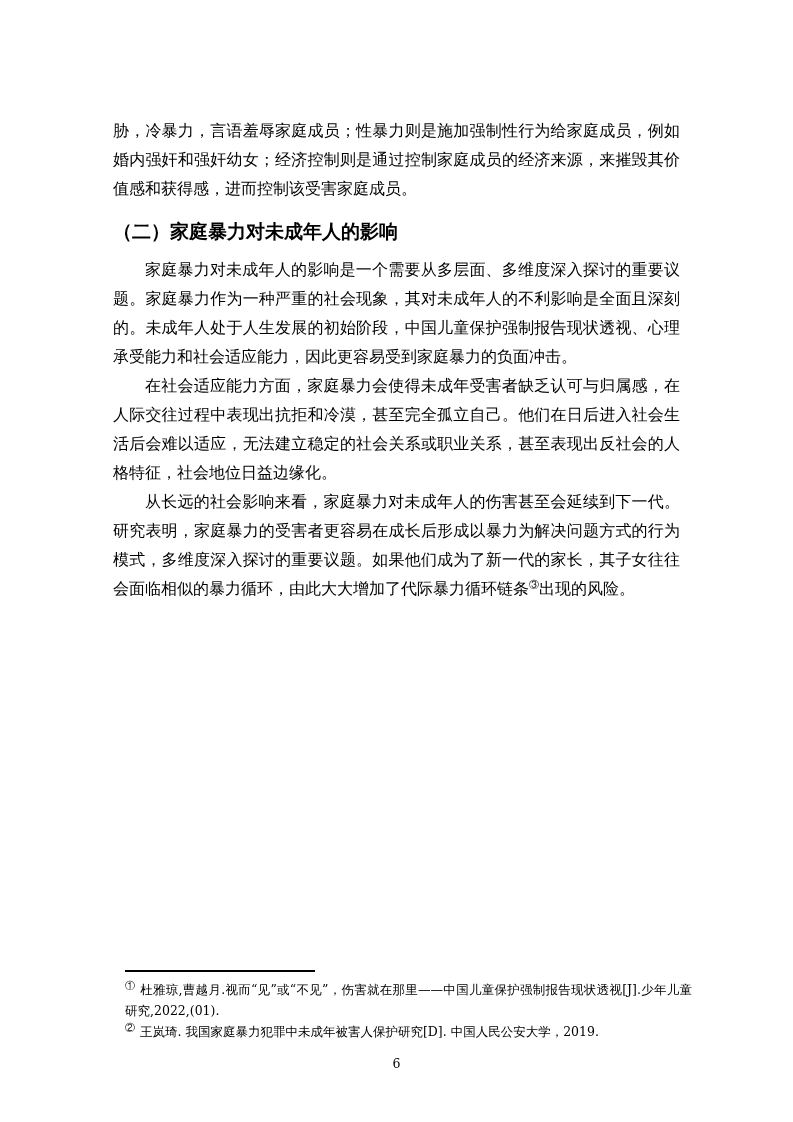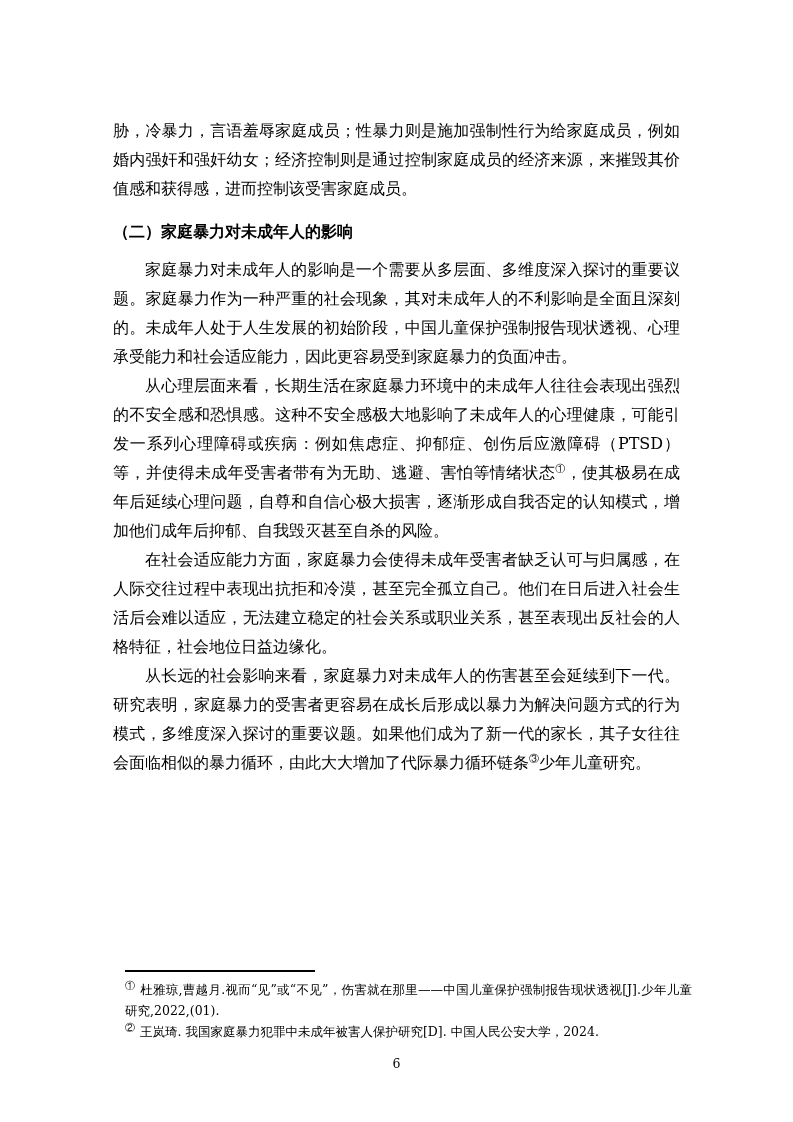--- a/index.html
+++ b/index.html
@@ -29,21 +29,21 @@
     line-height: 29px;
     text-align: justify;
     text-indent: 2em;
     word-break: break-all;
   }
   .body-par.no-indent {
     text-indent: 0;
   }
   .section-heading {
     margin: 14px 0 9px 0;
-    font-size: 16px;
+    font-size: 19px;
     line-height: 29px;
     font-weight: 700;
     font-family: "DejaVu Sans", "Liberation Sans", sans-serif;
     text-indent: 0;
   }
   sup.fn-ref {
     font-size: 10px;
     line-height: 0;
     vertical-align: super;
   }
@@ -87,30 +87,29 @@
 <div class="page">
 
   <div class="content">
 
     <p class="body-par no-indent">胁，冷暴力，言语羞辱家庭成员；性暴力则是施加强制性行为给家庭成员，例如婚内强奸和强奸幼女；经济控制则是通过控制家庭成员的经济来源，来摧毁其价值感和获得感，进而控制该受害家庭成员。</p>
 
     <h2 class="section-heading">（二）家庭暴力对未成年人的影响</h2>
 
     <div>
         <p class="body-par"><span>家庭暴力对未成年人的影响是一个需要从多层面、多维度深入探讨的重要议题。家庭暴力作为一种严重的社会现象，其对未成年人的不利影响是全面且深刻的。未成年人处于人生发展的初始阶段，中国儿童保护强制报告现状透视、心理承受能力和社会适应能力，因此更容易受到家庭暴力的负面冲击。</span></p>
-        <p class="body-par"><span>从心理层面来看，长期生活在家庭暴力环境中的未成年人往往会表现出强烈的不安全感和恐惧感。这种不安全感极大地影响了未成年人的心理健康，可能引发一系列心理障碍或疾病：例如焦虑症、抑郁症、创伤后应激障碍（PTSD）等，并使得未成年受害者带有为无助、逃避、害怕等情绪状态</span><sup class="fn-ref">①</sup><span>，使其极易在成年后延续心理问题，自尊和自信心极大损害，逐渐形成自我否定的认知模式，增加他们成年后抑郁、自我毁灭甚至自杀的风险。</span></p>
         <p class="body-par"><span>在社会适应能力方面，家庭暴力会使得未成年受害者缺乏认可与归属感，在人际交往过程中表现出抗拒和冷漠，甚至完全孤立自己。他们在日后进入社会生活后会难以适应，无法建立稳定的社会关系或职业关系，甚至表现出反社会的人格特征，社会地位日益边缘化。</span></p>
-        <p class="body-par"><span>从长远的社会影响来看，家庭暴力对未成年人的伤害甚至会延续到下一代。研究表明，家庭暴力的受害者更容易在成长后形成以暴力为解决问题方式的行为模式，多维度深入探讨的重要议题。如果他们成为了新一代的家长，其子女往往会面临相似的暴力循环，由此大大增加了代际暴力循环链条</span><sup class="fn-ref">③</sup><span>少年儿童研究。</span></p>
+        <p class="body-par"><span>从长远的社会影响来看，家庭暴力对未成年人的伤害甚至会延续到下一代。研究表明，家庭暴力的受害者更容易在成长后形成以暴力为解决问题方式的行为模式，多维度深入探讨的重要议题。如果他们成为了新一代的家长，其子女往往会面临相似的暴力循环，由此大大增加了代际暴力循环链条</span><sup class="fn-ref">③</sup><span>出现的风险。</span></p>
       </div>
 
   </div>
 
   <div class="footnote-area">
     <div class="fn-separator"></div>
     <div>
         <div class="footnote"><sup class="fn-marker">①</sup><span>杜雅琼,曹越月.视而“见”或“不见”，伤害就在那里——中国儿童保护强制报告现状透视[J].少年儿童研究,2022,(01).</span></div>
-        <div class="footnote"><sup class="fn-marker">②</sup><span>王岚琦. 我国家庭暴力犯罪中未成年被害人保护研究[D]. 中国人民公安大学，2024.</span></div>
+        <div class="footnote"><sup class="fn-marker">②</sup><span>王岚琦. 我国家庭暴力犯罪中未成年被害人保护研究[D]. 中国人民公安大学，2019.</span></div>
       </div>
   </div>
 
   <div class="page-number">6</div>
 
 </div>
 
 </body></html>

